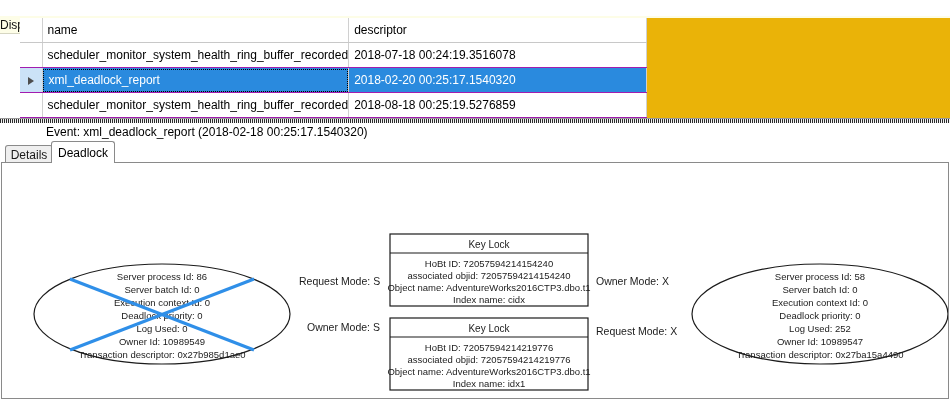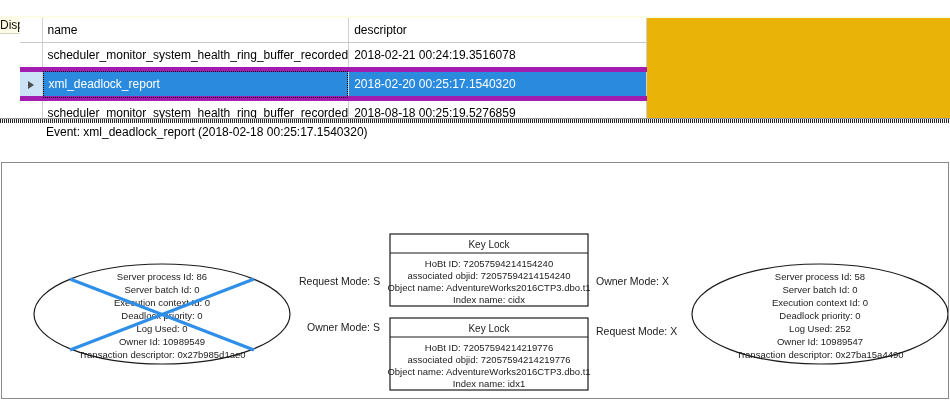--- a/index.html
+++ b/index.html
@@ -54,21 +54,21 @@
     table-layout: fixed;
     background: #ffffff;
   }
   .grid-table col.c-sel  { width: 22px; }
   .grid-table col.c-name { width: 285px; }
   .grid-table col.c-ts   { width: 298px; }
 
   .grid-table th, .grid-table td {
     height: 24px;
     border-right: 1px solid #d0d0d0;
-    border-bottom: 5px solid #a21caf;
+    border-bottom: 1px solid #a21caf;
     padding: 0 0 0 5px;
     font-size: 12px;
     font-weight: normal;
     text-align: left;
     white-space: nowrap;
     overflow: hidden;
     background: #ffffff;
     color: #000000;
     vertical-align: middle;
   }
@@ -222,21 +222,21 @@
         <tr>
           <th class="sel-cell"></th>
           <th>name</th>
           <th>descriptor</th>
         </tr>
       </thead>
       <tbody>
         <tr>
           <td class="sel-cell"></td>
           <td class="data-cell">scheduler_monitor_system_health_ring_buffer_recorded</td>
-          <td class="data-cell">2018-02-21 00:24:19.3516078</td>
+          <td class="data-cell">2018-07-18 00:24:19.3516078</td>
         </tr>
         <tr class="row-selected">
           <td class="sel-cell">
             <span class="row-arrow"></span>
           </td>
           <td class="data-cell focus-cell">xml_deadlock_report</td>
           <td class="data-cell">2018-02-20 00:25:17.1540320</td>
         </tr>
         <tr>
           <td class="sel-cell"></td>
@@ -246,20 +246,28 @@
       </tbody>
     </table>
   </div>
 
   <div class="splitter"></div>
 
   <div class="event-label">
     <span>Event: xml_deadlock_report (2018-02-18 00:25:17.1540320)</span>
   </div>
 
+  <div class="tabstrip">
+    <div class="tab inactive">
+      <span>Details</span>
+    </div>
+    <div class="tab active">
+      <span>Deadlock</span>
+    </div>
+  </div>
 
   <div class="tab-body">
     <svg class="graph-svg" viewBox="0 0 946 235">
 
       <defs>
         <marker id="arrowGray" viewBox="0 0 10 10" refX="9" refY="5" markerWidth="7" markerHeight="7" orient="auto-start-reverse">
           <path d="M0,1 L9,5 L0,9 z" fill="#8c8c8c"></path>
         </marker>
       </defs>
 

